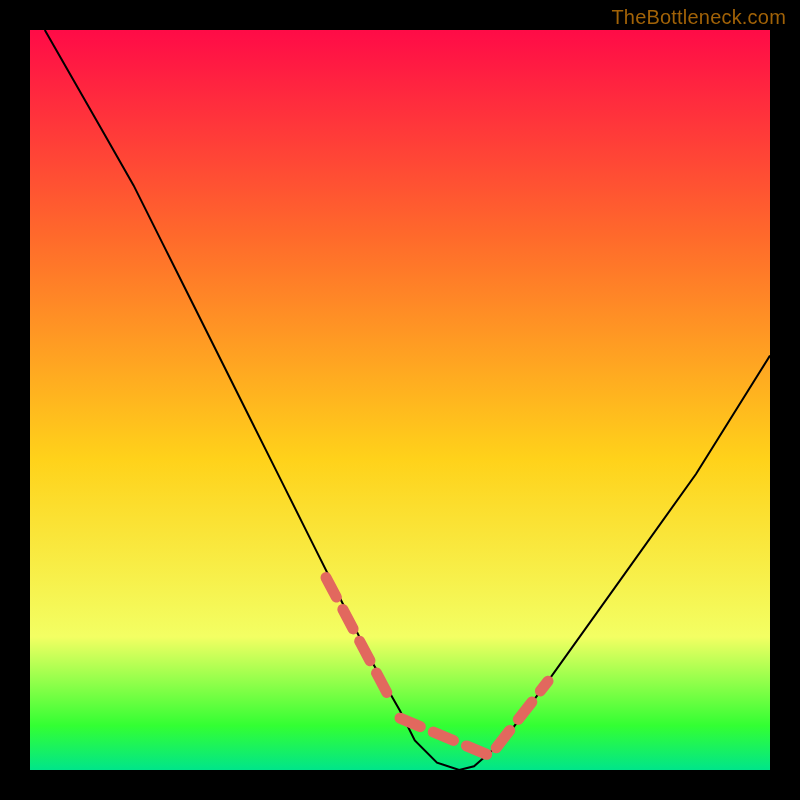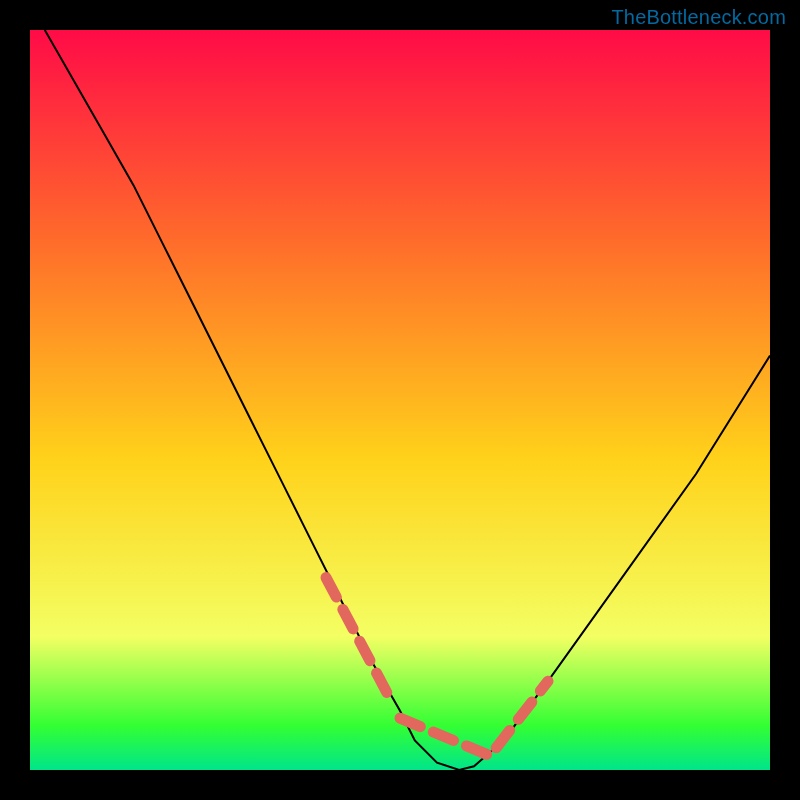--- a/index.html
+++ b/index.html
@@ -14,21 +14,21 @@
   .frame {
     position: relative;
     width: 800px;
     height: 800px;
     background: #000000;
   }
   .watermark {
     position: absolute;
     top: 6px;
     right: 14px;
-    color: #0369a1;
+    color: #a16207;
     font-size: 20px;
     font-weight: 500;
     letter-spacing: 0.2px;
     user-select: none;
   }
   .plot-area {
     position: absolute;
     left: 30px;
     top: 30px;
     width: 740px;

